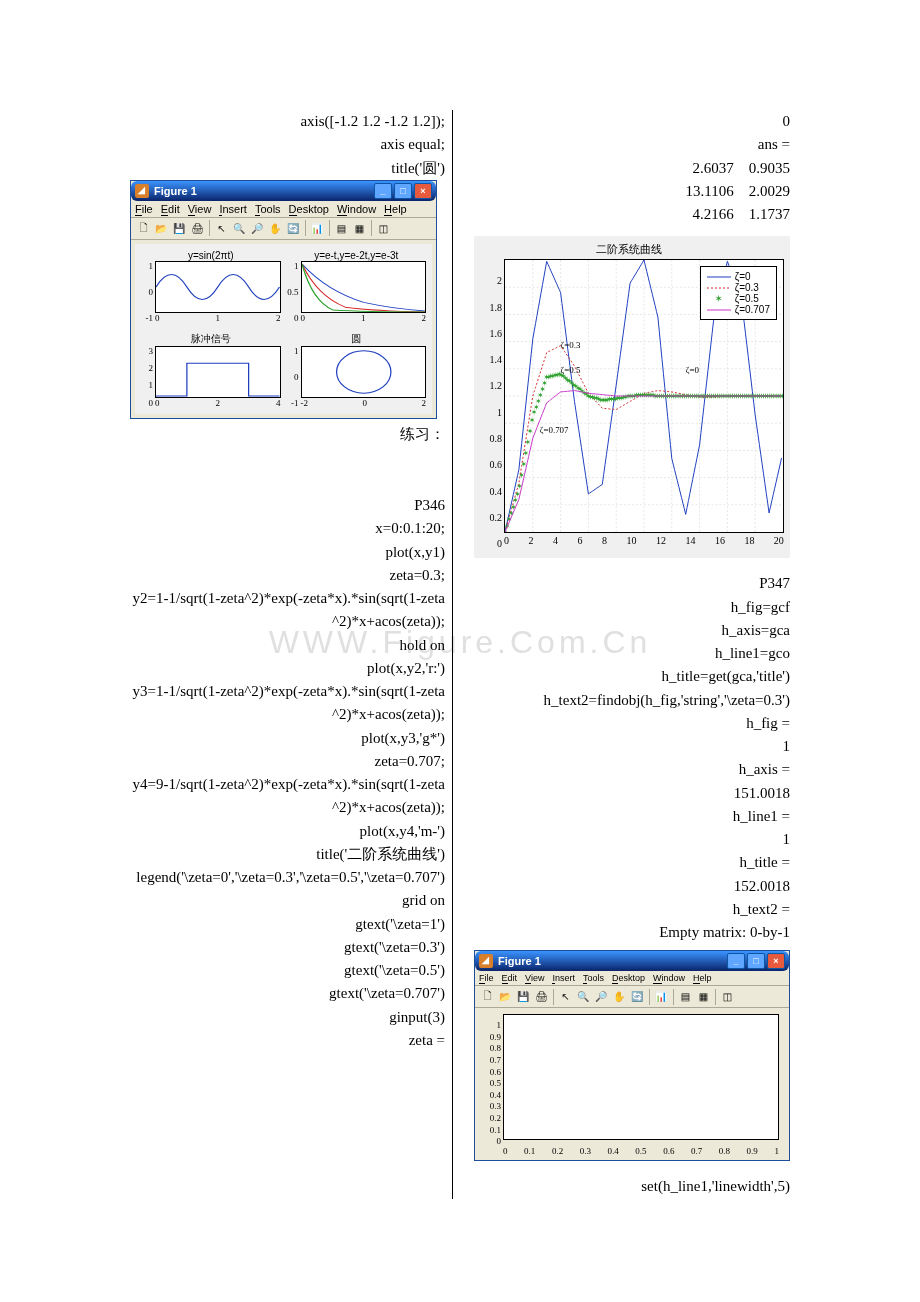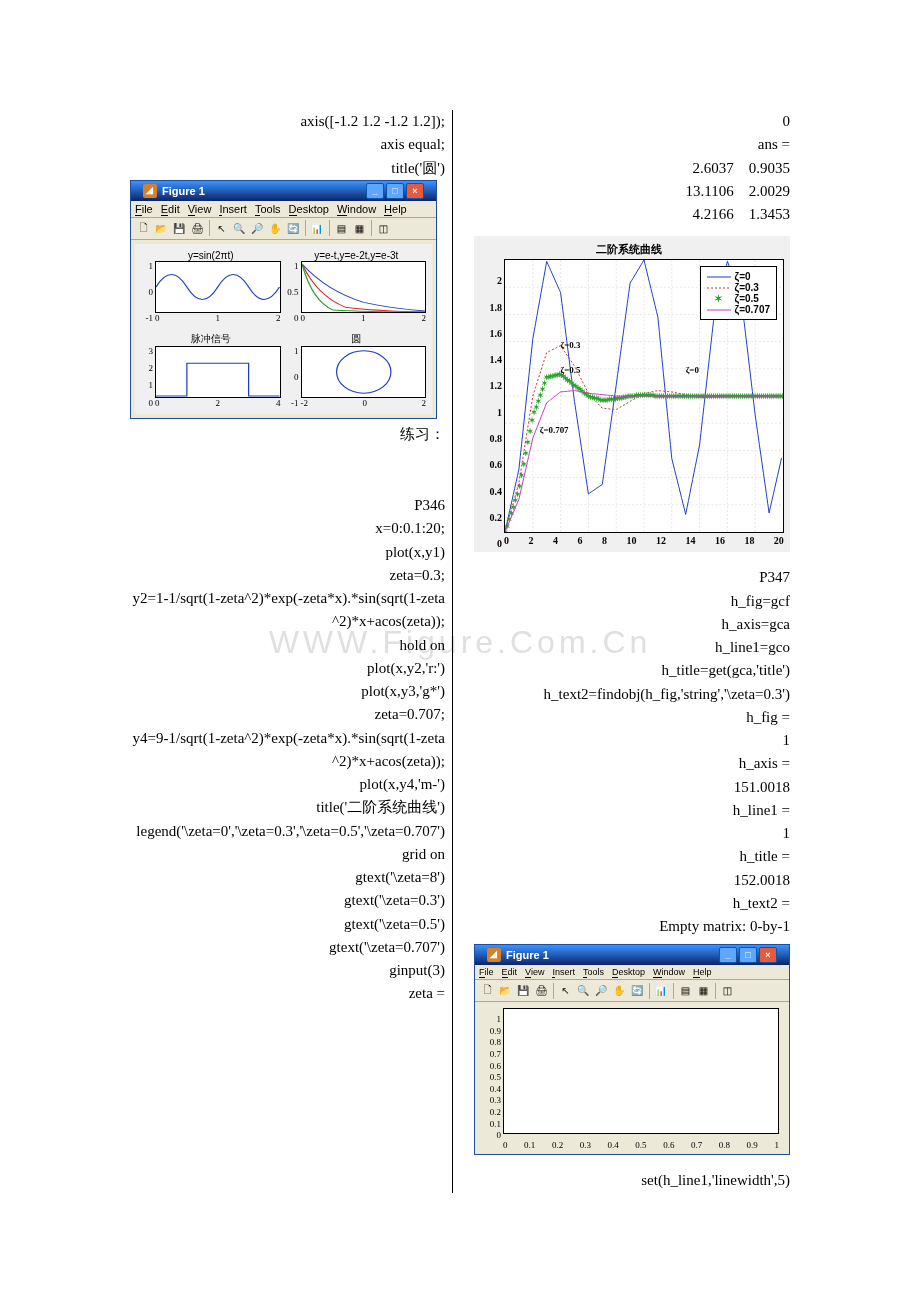--- a/index.html
+++ b/index.html
@@ -7,21 +7,21 @@
   .page { width: 920px; height: 1302px; margin: 0 auto; position: relative; padding: 110px 130px 0 130px; }
   .columns { display: flex; gap: 14px; }
   .col { width: 50%; }
   .col-left { border-right: 1px solid #000; padding-right: 7px; }
   .col-right { padding-left: 7px; }
   .codeline { line-height: 1.55; white-space: pre-wrap; word-break: break-all; text-align: right; }
   .spacer-big { height: 48px; }
 
   
   .matlab-window { border: 1px solid #1b4f9c; background: #ece9d8; margin-bottom: 4px; }
-  .titlebar { height: 20px; background: linear-gradient(to bottom, #3a93ff, #0a246a); color: #fff; display: flex; align-items: center; padding: 0 12px; font-family: Tahoma, sans-serif; font-size: 11px; font-weight: bold; }
+  .titlebar { height: 20px; background: linear-gradient(to bottom, #3a93ff, #0a246a); color: #fff; display: flex; align-items: center; padding: 0 4px; font-family: Tahoma, sans-serif; font-size: 11px; font-weight: bold; border-radius: 6px; }
   .titlebar-icon { width: 14px; height: 14px; background: #d87f2c; margin-right: 5px; border-radius: 2px; position: relative; }
   .titlebar-icon::after { content: '◢'; font-size: 9px; color: #fff; position: absolute; top: 1px; left: 3px; }
   .titlebar-btns { margin-left: auto; display: flex; gap: 2px; }
   .titlebar-btn { width: 18px; height: 16px; background: #5ea6ff; border: 1px solid #0b57a6; border-radius: 2px; display: flex; align-items: center; justify-content: center; color: #fff; font-size: 9px; font-family: sans-serif; }
   .titlebar-btn.close { background: #e85a3e; }
   .menubar { display: flex; font-family: Tahoma, sans-serif; font-size: 11px; padding: 2px 4px; gap: 2px; }
   .menubar span { border-bottom: 1px solid #000; }
   .menuitem { display: inline-block; margin-right: 6px; }
   .toolbar { display: flex; align-items: center; padding: 2px 4px; gap: 1px; border-top: 1px solid #aca899; border-bottom: 1px solid #aca899; }
   .tool-icon { width: 17px; height: 17px; background: #ece9d8; border: 1px solid transparent; display: inline-flex; align-items: center; justify-content: center; font-size: 10px; }
@@ -32,21 +32,21 @@
 
   
   .subplot-grid { display: grid; grid-template-columns: 1fr 1fr; grid-template-rows: 1fr 1fr; gap: 6px; padding: 6px; }
   .subplot { }
   .subplot-title { text-align: center; font-size: 10px; font-family: sans-serif; }
   .subplot-axes { border: 1px solid #000; background: #fff; position: relative; height: 52px; }
   .subplot-ticks { display: flex; justify-content: space-between; font-size: 9px; padding: 0 0; }
   .subplot-yticks { position: absolute; left: -14px; top: 0; height: 100%; display: flex; flex-direction: column; justify-content: space-between; font-size: 9px; text-align: right; width: 12px; }
 
   
-  .main-chart-container { background: #f0f0f0; padding: 6px 6px 6px 0; margin-top: 10px; margin-bottom: 14px; font-weight: bold; }
+  .main-chart-container { background: #f0f0f0; padding: 6px 6px 12px 0; margin-top: 10px; margin-bottom: 14px; }
   .chart-title { text-align: center; font-size: 11px; font-family: SimSun, sans-serif; margin-bottom: 2px; }
   .chart-axes { position: relative; background: #fff; border: 1px solid #000; margin-left: 30px; height: 274px; }
   .chart-xaxis { display: flex; justify-content: space-between; font-size: 10px; margin-left: 30px; margin-top: 2px; }
   .chart-yaxis { position: absolute; left: 6px; top: 16px; height: 274px; display: flex; flex-direction: column-reverse; justify-content: space-between; font-size: 10px; text-align: right; width: 22px; }
   .legend-box { position: absolute; top: 6px; right: 6px; background: #fff; border: 1px solid #000; padding: 4px 6px; font-size: 10px; font-family: sans-serif; }
   .legend-row { display: flex; align-items: center; gap: 4px; }
   .legend-swatch { width: 24px; height: 8px; display: flex; align-items: center; justify-content: center; }
 
   
   .empty-chart { position: relative; background: #fff; border: 1px solid #000; margin: 6px 10px 6px 28px; height: 126px; }
@@ -205,41 +205,42 @@
 
       <div class="spacer-big"></div>
 
       <div class="codeline">P346</div>
       <div class="codeline">x=0:0.1:20;</div>
       <div class="codeline">plot(x,y1)</div>
       <div class="codeline">zeta=0.3;</div>
       <div class="codeline">y2=1-1/sqrt(1-zeta^2)*exp(-zeta*x).*sin(sqrt(1-zeta^2)*x+acos(zeta));</div>
       <div class="codeline">hold on</div>
       <div class="codeline">plot(x,y2,'r:')</div>
+      <div class="codeline">y3=1-1/sqrt(1-zeta^2)*exp(-zeta*x).*sin(sqrt(1-zeta^2)*x+acos(zeta));</div>
       <div class="codeline">plot(x,y3,'g*')</div>
       <div class="codeline">zeta=0.707;</div>
       <div class="codeline">y4=9-1/sqrt(1-zeta^2)*exp(-zeta*x).*sin(sqrt(1-zeta^2)*x+acos(zeta));</div>
       <div class="codeline">plot(x,y4,'m-')</div>
       <div class="codeline">title('二阶系统曲线')</div>
       <div class="codeline">legend('\zeta=0','\zeta=0.3','\zeta=0.5','\zeta=0.707')</div>
       <div class="codeline">grid on</div>
-      <div class="codeline">gtext('\zeta=8')</div>
+      <div class="codeline">gtext('\zeta=1')</div>
       <div class="codeline">gtext('\zeta=0.3')</div>
       <div class="codeline">gtext('\zeta=0.5')</div>
       <div class="codeline">gtext('\zeta=0.707')</div>
       <div class="codeline">ginput(3)</div>
       <div class="codeline">zeta =</div>
     </div>
 
     <div class="col col-right">
       <div class="codeline">     0</div>
       <div class="codeline">ans =</div>
       <div class="codeline">    2.6037    0.9035</div>
       <div class="codeline">   13.1106    2.0029</div>
-      <div class="codeline">    4.2166    1.3453</div>
+      <div class="codeline">    4.2166    1.1737</div>
 
       <div class="main-chart-container">
         <div class="chart-title">二阶系统曲线</div>
         <div style="position:relative;">
           <div class="chart-yaxis">
             <span>0</span>
             <span>0.2</span>
             <span>0.4</span>
             <span>0.6</span>
             <span>0.8</span>

